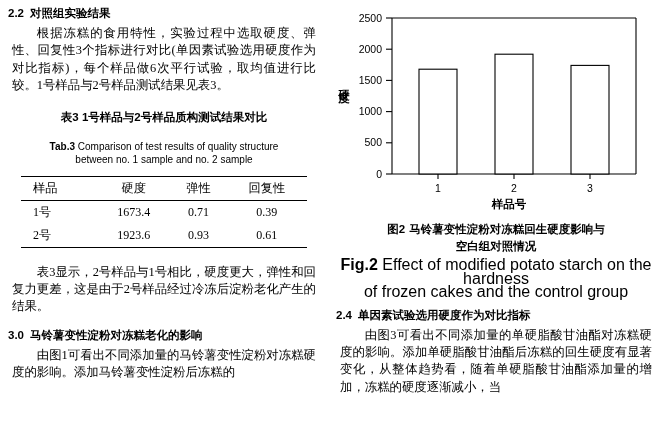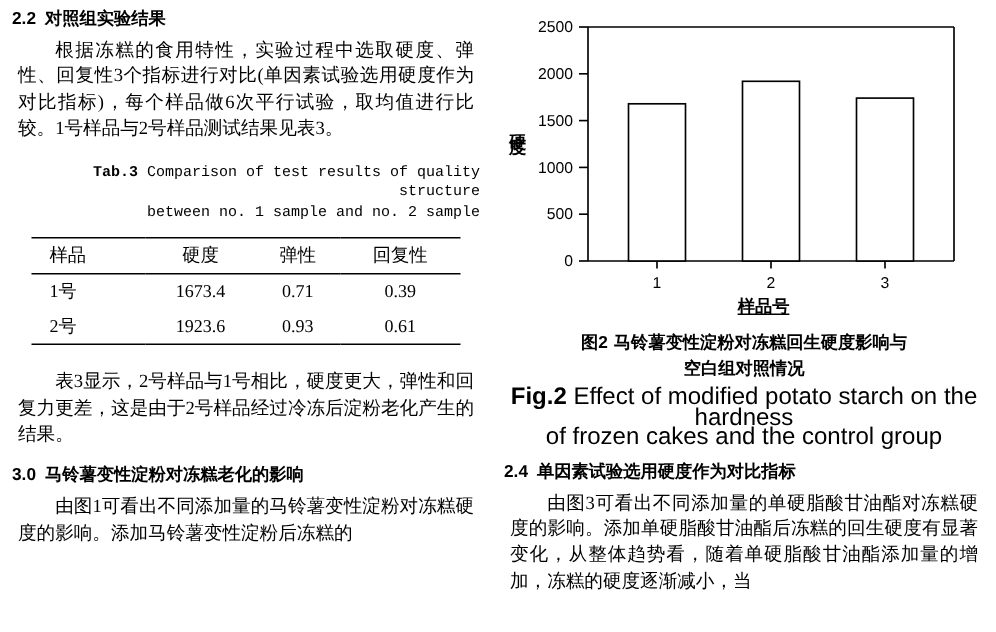--- a/index.html
+++ b/index.html
@@ -58,25 +58,25 @@
     margin-top: 14px;
   }
   .tbl-title-cn {
     font-family: "Liberation Sans", sans-serif;
     font-weight: bold;
     font-size: 11.5px;
     text-align: center;
     line-height: 16px;
   }
   .tbl-title-en {
-    font-family: Liberation Mono, monospace;
+    font-family: Liberation Sans, sans-serif;
     font-size: 10px;
-    text-align: right;
+    text-align: center;
     line-height: 13.5px;
-    margin-top: 5px;
+    margin-top: 15px;
   }
   .tbl-title-en .lbl {
     font-weight: bold;
   }
   table.data {
     margin: 9px auto 0 auto;
     border-collapse: collapse;
     width: 286px;
     font-size: 12px;
   }
@@ -125,21 +125,20 @@
     text-orientation: upright;
     letter-spacing: 1px;
   }
   .xaxis-label {
     text-align: center;
     font-family: "Liberation Sans", sans-serif;
     font-size: 11.5px;
     font-weight: bold;
     margin-top: 1px;
     padding-left: 26px;
-    text-decoration: underline;
   }
   .fig-title-cn {
     font-family: "Liberation Sans", sans-serif;
     font-weight: bold;
     font-size: 11.5px;
     text-align: center;
     line-height: 16.5px;
     margin-top: 10px;
   }
   .fig-title-cn .num { margin-right: 4px; }
@@ -163,20 +162,21 @@
 
   <div class="col-left">
 
     <div class="sec-head">
       <span class="num">2.2</span><span>对照组实验结果</span>
     </div>
 
     <p class="body indent">根据冻糕的食用特性，实验过程中选取硬度、弹性、回复性3个指标进行对比(单因素试验选用硬度作为对比指标)，每个样品做6次平行试验，取均值进行比较。1号样品与2号样品测试结果见表3。</p>
 
     <div class="table-block">
+      <div class="tbl-title-cn">表3  1号样品与2号样品质构测试结果对比</div>
       <div class="tbl-title-en">
         <span class="lbl">Tab.3</span>
         <span>Comparison of test results of quality structure</span><br>
         <span>between no. 1 sample and no. 2 sample</span>
       </div>
 
       <table class="data">
         <thead>
           <tr class="top-rule">
             <th class="first">样品</th>

